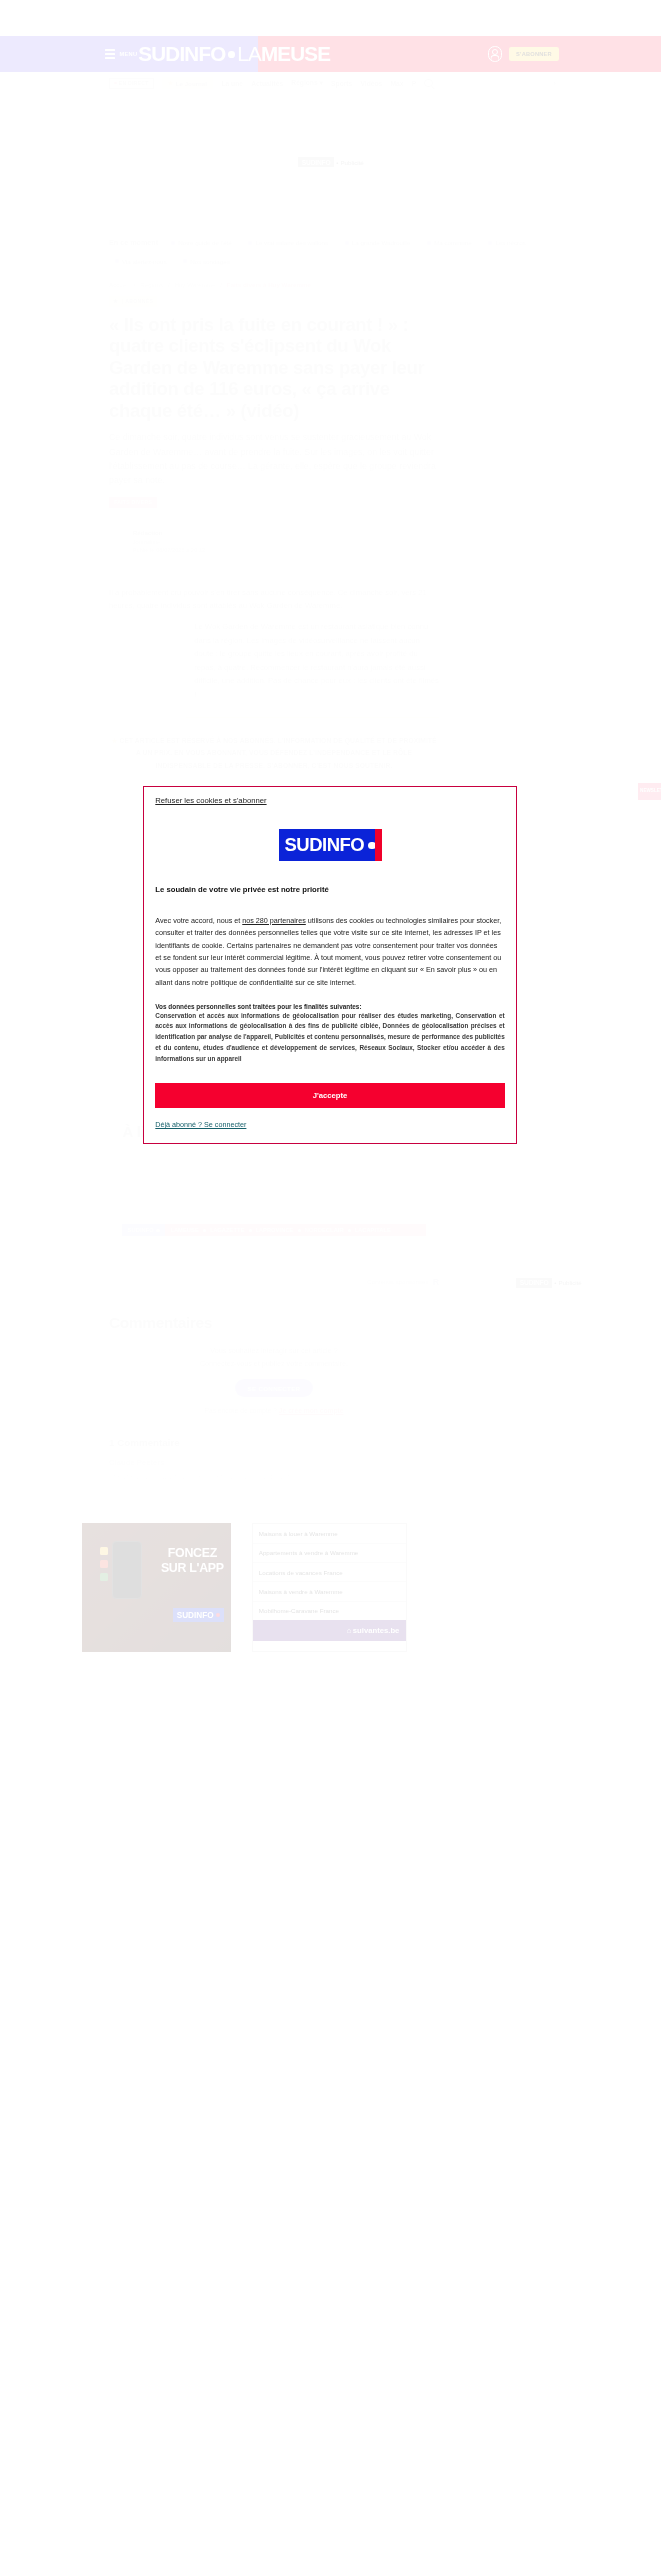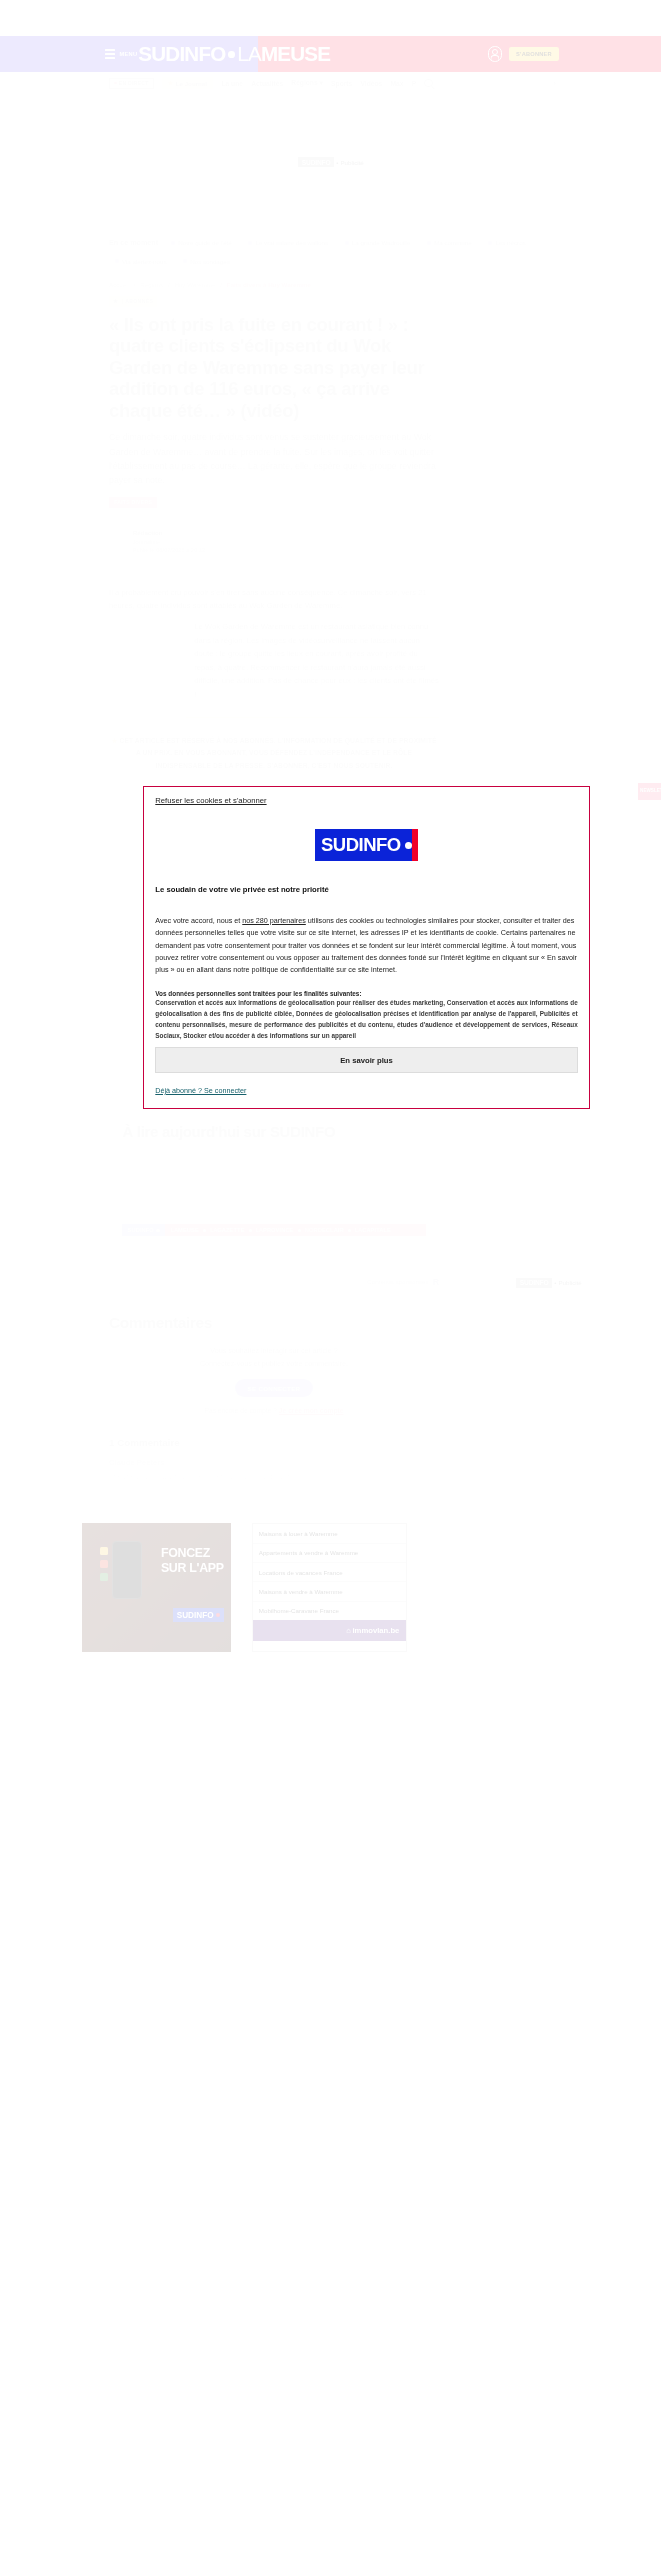--- a/index.html
+++ b/index.html
@@ -138,21 +138,21 @@
   .cm-create{margin-top:9.3px;font-size:6.7px;color:#555;}
   .cm-create a{color:#ff0033;font-weight:800;text-decoration:underline;}
   .cm-count{margin-top:23px;font-size:9.8px;font-weight:900;}
   .cm-author{margin-top:10.3px;font-size:7.7px;font-weight:800;color:#9b9b9b;}
   .cm-body{margin-top:6.2px;font-size:6.7px;color:#b9b9b9;}
   .cm-time{margin-top:4.1px;text-align:right;font-size:5.2px;color:#c5c5c5;width:309px;}
 
   
   .footgrid{display:flex;gap:20.6px;padding-left:82px;margin-top:33px;}
   .appad{width:149px;height:129px;background:linear-gradient(135deg,#5a2b1f,#3d1c14);position:relative;overflow:hidden;}
-  .appad .txt{position:absolute;right:7.2px;top:23px;color:#fff;font-weight:900;font-size:12.4px;line-height:1.15;text-align:left;letter-spacing:-0.3px;}
+  .appad .txt{position:absolute;right:7.2px;top:23px;color:#fff;font-weight:900;font-size:12.4px;line-height:1.15;text-align:center;letter-spacing:-0.3px;}
   .appad .lg{position:absolute;right:7.2px;bottom:30px;background:#0b23d8;color:#fff;font-weight:900;font-size:8.2px;padding:2.6px 4.1px;display:flex;align-items:center;gap:2.1px;}
   .appad .lg em{width:4.1px;height:4.1px;background:#f0002a;border-radius:50%;display:inline-block;}
   .appad .phone{position:absolute;left:30px;top:17.5px;width:30px;height:58px;background:#1b1b1b;border-radius:4.1px;border:1px solid #333;}
   .appad .tile{position:absolute;width:8.2px;height:8.2px;border-radius:1.5px;}
 
   .anp{width:155px;}
   .anp h3{font-size:11.3px;font-weight:900;text-align:center;line-height:1.25;letter-spacing:-0.2px;}
   .anp .rule{height:1.5px;background:#e30613;margin-top:8.2px;}
   .anp .ph{width:100%;height:93px;margin-top:9.3px;background:linear-gradient(160deg,#9bbf2e,#d9e14a 55%,#c7b79a);}
   .anp .ph2{width:100%;height:77px;margin-top:10.3px;background:linear-gradient(160deg,#b9c7d4,#8a9aa8);}
@@ -161,21 +161,21 @@
 
   .immo{width:155px;border:0.5px solid #ddd;}
   .immo a{display:block;padding:5.7px 6.2px;font-size:6.2px;color:#333;border-bottom:0.5px solid #e9e9e9;text-decoration:none;}
   .immo a:last-of-type{border-bottom:none;}
   .immo .imf{background:#5b2d8e;padding:5.7px 6.2px;text-align:right;color:#fff;font-weight:800;font-size:7.7px;}
   .immo .imf .hh{display:inline-block;margin-right:1.5px;}
 
   
   .overlay{position:absolute;inset:0;background:rgba(255,255,255,.86);z-index:50;}
   .modal{
-    position:absolute;left:143px;top:786px;width:447px;
+    position:absolute;left:143px;top:786px;width:374px;
     background:#fff;border:0.5px solid #c8003f;z-index:60;
     padding:9.3px 11.3px 13.4px 11.3px;
   }
   .m-refuse{font-size:7.7px;color:#222;text-decoration:underline;display:inline-block;}
   .m-logo{margin:24px auto 0 auto;width:103px;height:32px;background:#0b23d8;display:flex;align-items:center;justify-content:center;gap:4.1px;position:relative;}
   .m-logo .w{color:#fff;font-weight:900;font-size:18.5px;letter-spacing:-0.5px;}
   .m-logo .rr{position:absolute;right:0;top:0;bottom:0;width:6.2px;background:#f0002a;}
   .m-logo .cd{width:7.2px;height:7.2px;border-radius:50%;background:#fff;}
   .m-h{font-size:7.7px;font-weight:800;color:#111;margin-top:24px;}
   .m-p{font-size:7.2px;line-height:1.72;color:#222;margin-top:20.6px;}
@@ -407,21 +407,21 @@
         </div>
     </div>
 
 
     <div class="immo">
       <a href="#">Maisons à louer à Waremme</a>
       <a href="#">Appartements à vendre à Waremme</a>
       <a href="#">Locations de vacances France</a>
       <a href="#">Maisons à vendre à Waremme</a>
       <a href="#">Mobilhome-Caravane France</a>
-      <div class="imf"><span class="hh">⌂</span><span>immovlan.be</span></div>
+      <div class="imf"><span class="hh">⌂</span><span>suivantes.be</span></div>
     </div>
   </div>
 </div>
 
 <div class="rail">NEWSLETTERS</div>
 
 <div class="overlay"></div>
 
 <div class="modal">
   <a href="#" class="m-refuse">Refuser les cookies et s'abonner</a>
@@ -432,16 +432,16 @@
     <span class="rr"></span>
   </div>
 
   <div class="m-h">Le soudain de votre vie privée est notre priorité</div>
 
   <p class="m-p"><span>Avec votre accord, nous et </span><a href="#">nos 280 partenaires</a><span> utilisons des cookies ou technologies similaires pour stocker, consulter et traiter des données personnelles telles que votre visite sur ce site internet, les adresses IP et les identifiants de cookie. Certains partenaires ne demandent pas votre consentement pour traiter vos données et se fondent sur leur intérêt commercial légitime. À tout moment, vous pouvez retirer votre consentement ou vous opposer au traitement des données fondé sur l'intérêt légitime en cliquant sur « En savoir plus » ou en allant dans notre politique de confidentialité sur ce site internet.</span></p>
 
   <div class="m-sub">Vos données personnelles sont traitées pour les finalités suivantes:</div>
   <div class="m-fin">Conservation et accès aux informations de géolocalisation pour réaliser des études marketing, Conservation et accès aux informations de géolocalisation à des fins de publicité ciblée, Données de géolocalisation précises et identification par analyse de l'appareil, Publicités et contenu personnalisés, mesure de performance des publicités et du contenu, études d'audience et développement de services, Réseaux Sociaux, Stocker et/ou accéder à des informations sur un appareil</div>
 
-  <button class="m-more">En savoir plus</button>
+  <button class="m-accept">J'accepte</button>
   <a href="#" class="m-login">Déjà abonné ? Se connecter</a>
 </div>
 
 
 </body></html>

